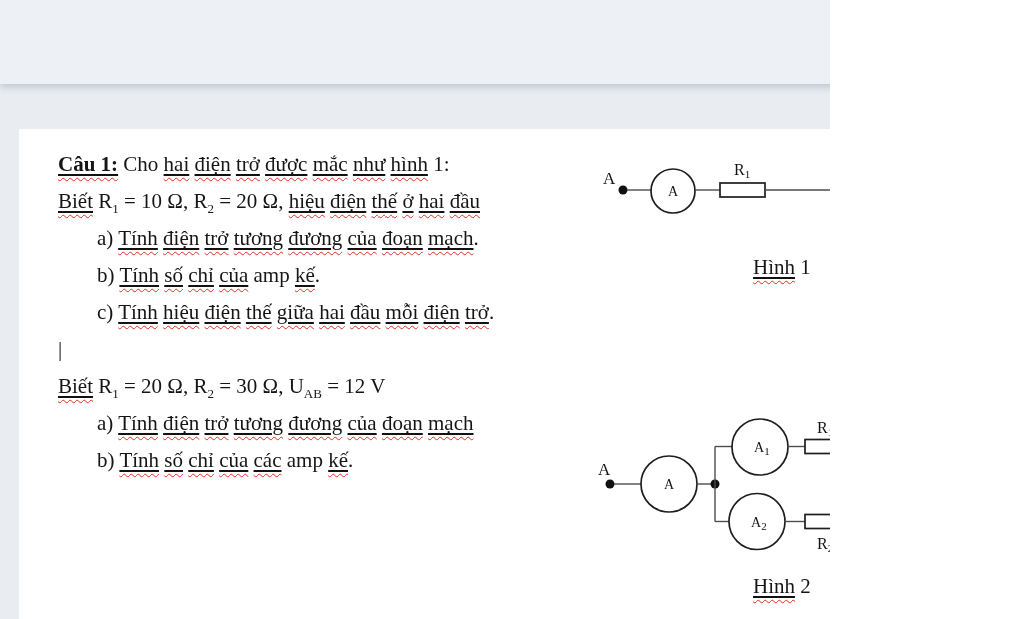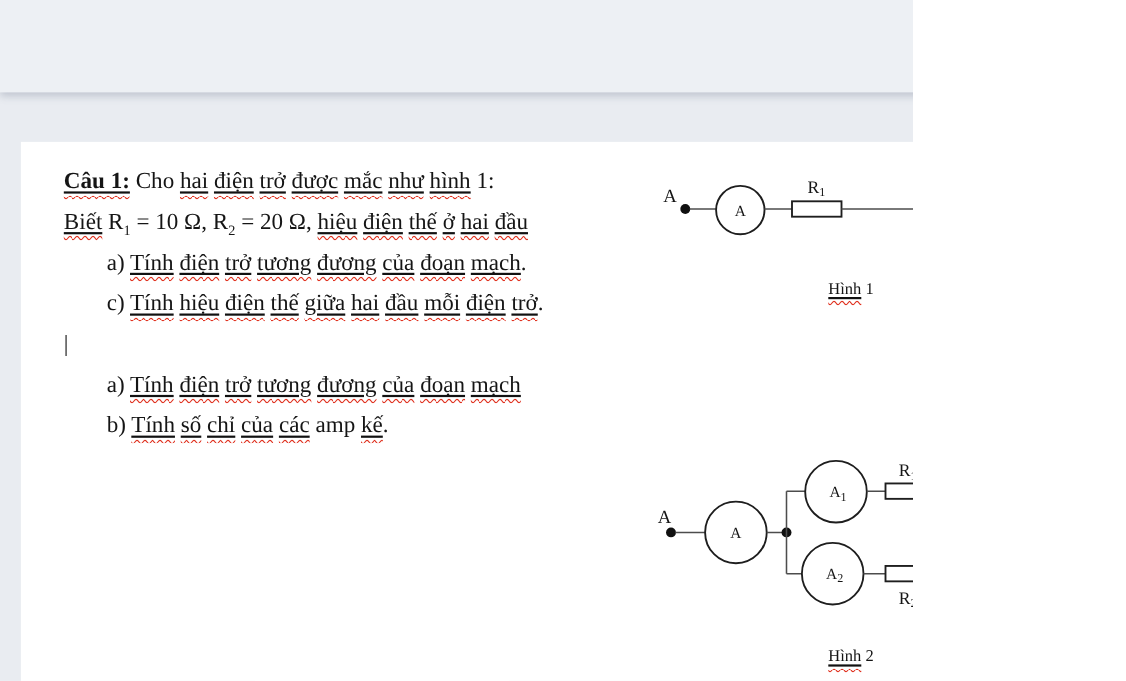--- a/index.html
+++ b/index.html
@@ -10,23 +10,23 @@
   .panel{position:absolute;left:19px;top:129px;width:984px;height:490px;background:var(--panel-bg,#fff)}
   .textcol{position:absolute;left:39px;top:17px;width:540px;font-size:21px}
   .line{height:37px;line-height:37px;white-space:nowrap}
   .ind{padding-left:39px}
   .b{font-weight:bold}
   .us{text-decoration:underline;text-decoration-color:var(--underline,#111);
       text-decoration-thickness:1.5px;text-underline-offset:3px}
   .wavy{text-decoration:underline wavy var(--squiggle,#e0301e);
         text-decoration-thickness:1px;text-underline-offset:6px}
   sub{font-size:13px;line-height:0}
-  .caption{position:absolute;font-size:15px;white-space:nowrap}
+  .caption{position:absolute;font-size:21px;white-space:nowrap}
   .cap1{left:734px;top:126px}
-  .cap2{left:734px;top:460px}
+  .cap2{left:734px;top:445px}
   .fig{position:absolute}
   .fig1{left:576px;top:21px}
   .fig2{left:576px;top:284px}
   .wire{stroke:#4d4d4d;stroke-width:1.4;fill:none}
   .comp{fill:#fff;stroke:#1e1e1e;stroke-width:1.7}
   .dot{fill:#101010;stroke:none}
   svg text{fill:#151515;font-family:"Liberation Serif",serif}
   .nlab{font-size:17px}
   .alab{font-size:14px}
   .rlab{font-size:16px}
@@ -37,22 +37,24 @@
 
 <div class="screen">
   <div class="topbar"></div>
 
   <div class="panel">
 
     <div class="textcol">
         <div class="line"><span class="wavy"><span class="b us">Câu 1:</span></span><span> Cho </span><span class="wavy"><span class="us">hai</span></span><span> </span><span class="wavy"><span class="us">điện</span></span><span> </span><span class="wavy"><span class="us">trở</span></span><span> </span><span class="wavy"><span class="us">được</span></span><span> </span><span class="wavy"><span class="us">mắc</span></span><span> </span><span class="wavy"><span class="us">như</span></span><span> </span><span class="wavy"><span class="us">hình</span></span><span> 1:</span></div>
         <div class="line"><span class="wavy"><span class="us">Biết</span></span><span> R</span><sub>1</sub><span> = 10 Ω, R</span><sub>2</sub><span> = 20 Ω, </span><span class="wavy"><span class="us">hiệu</span></span><span> </span><span class="wavy"><span class="us">điện</span></span><span> </span><span class="wavy"><span class="us">thế</span></span><span> </span><span class="wavy"><span class="us">ở</span></span><span> </span><span class="wavy"><span class="us">hai</span></span><span> </span><span class="wavy"><span class="us">đầu</span></span></div>
         <div class="line ind"><span>a) </span><span class="wavy"><span class="us">Tính</span></span><span> </span><span class="wavy"><span class="us">điện</span></span><span> </span><span class="wavy"><span class="us">trở</span></span><span> </span><span class="wavy"><span class="us">tương</span></span><span> </span><span class="wavy"><span class="us">đương</span></span><span> </span><span class="wavy"><span class="us">của</span></span><span> </span><span class="wavy"><span class="us">đoạn</span></span><span> </span><span class="wavy"><span class="us">mạch</span></span><span>.</span></div>
+        <div class="line ind"><span>b) </span><span class="wavy"><span class="us">Tính</span></span><span> </span><span class="wavy"><span class="us">số</span></span><span> </span><span class="wavy"><span class="us">chỉ</span></span><span> </span><span class="wavy"><span class="us">của</span></span><span> amp </span><span class="wavy"><span class="us">kế</span></span><span>.</span></div>
         <div class="line ind"><span>c) </span><span class="wavy"><span class="us">Tính</span></span><span> </span><span class="wavy"><span class="us">hiệu</span></span><span> </span><span class="wavy"><span class="us">điện</span></span><span> </span><span class="wavy"><span class="us">thế</span></span><span> </span><span class="wavy"><span class="us">giữa</span></span><span> </span><span class="wavy"><span class="us">hai</span></span><span> </span><span class="wavy"><span class="us">đầu</span></span><span> </span><span class="wavy"><span class="us">mỗi</span></span><span> </span><span class="wavy"><span class="us">điện</span></span><span> </span><span class="wavy"><span class="us">trở</span></span><span>.</span></div>
         <div class="line"><span>|</span></div>
+        <div class="line"><span class="wavy"><span class="us">Biết</span></span><span> R</span><sub>1</sub><span> = 20 Ω, R</span><sub>2</sub><span> = 30 Ω, U</span><sub>AB</sub><span> = 12 V</span></div>
         <div class="line ind"><span>a) </span><span class="wavy"><span class="us">Tính</span></span><span> </span><span class="wavy"><span class="us">điện</span></span><span> </span><span class="wavy"><span class="us">trở</span></span><span> </span><span class="wavy"><span class="us">tương</span></span><span> </span><span class="wavy"><span class="us">đương</span></span><span> </span><span class="wavy"><span class="us">của</span></span><span> </span><span class="wavy"><span class="us">đoạn</span></span><span> </span><span class="wavy"><span class="us">mạch</span></span></div>
         <div class="line ind"><span>b) </span><span class="wavy"><span class="us">Tính</span></span><span> </span><span class="wavy"><span class="us">số</span></span><span> </span><span class="wavy"><span class="us">chỉ</span></span><span> </span><span class="wavy"><span class="us">của</span></span><span> </span><span class="wavy"><span class="us">các</span></span><span> amp </span><span class="wavy"><span class="us">kế</span></span><span>.</span></div>
       </div>
 
     <svg class="fig fig1" width="395" height="65" viewBox="0 0 395 65">
       <text class="nlab" x="8" y="34">A</text>
       <circle class="dot" cx="28" cy="40" r="4.5"></circle>
       <line class="wire" x1="32" y1="40" x2="57" y2="40"></line>
       <circle class="comp" cx="78" cy="41" r="22"></circle>
       <text class="alab" x="78" y="46" text-anchor="middle">A</text>

